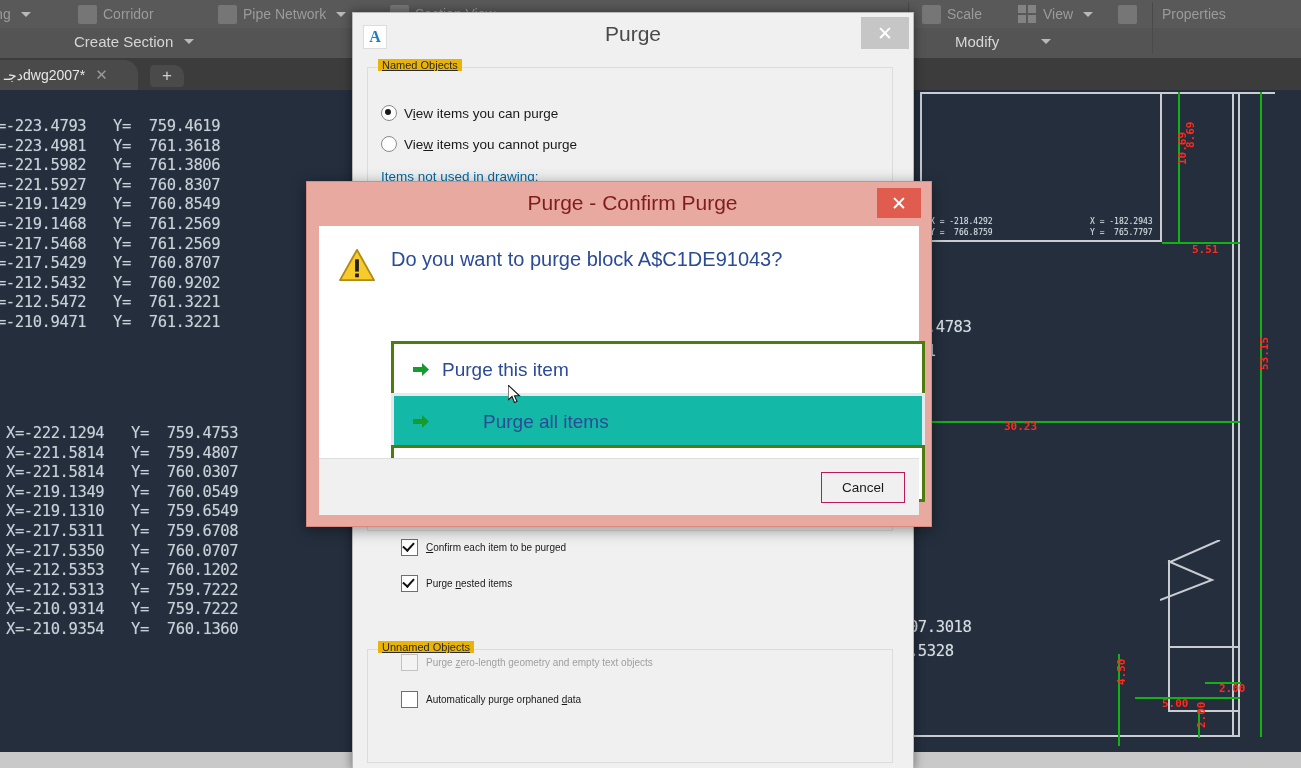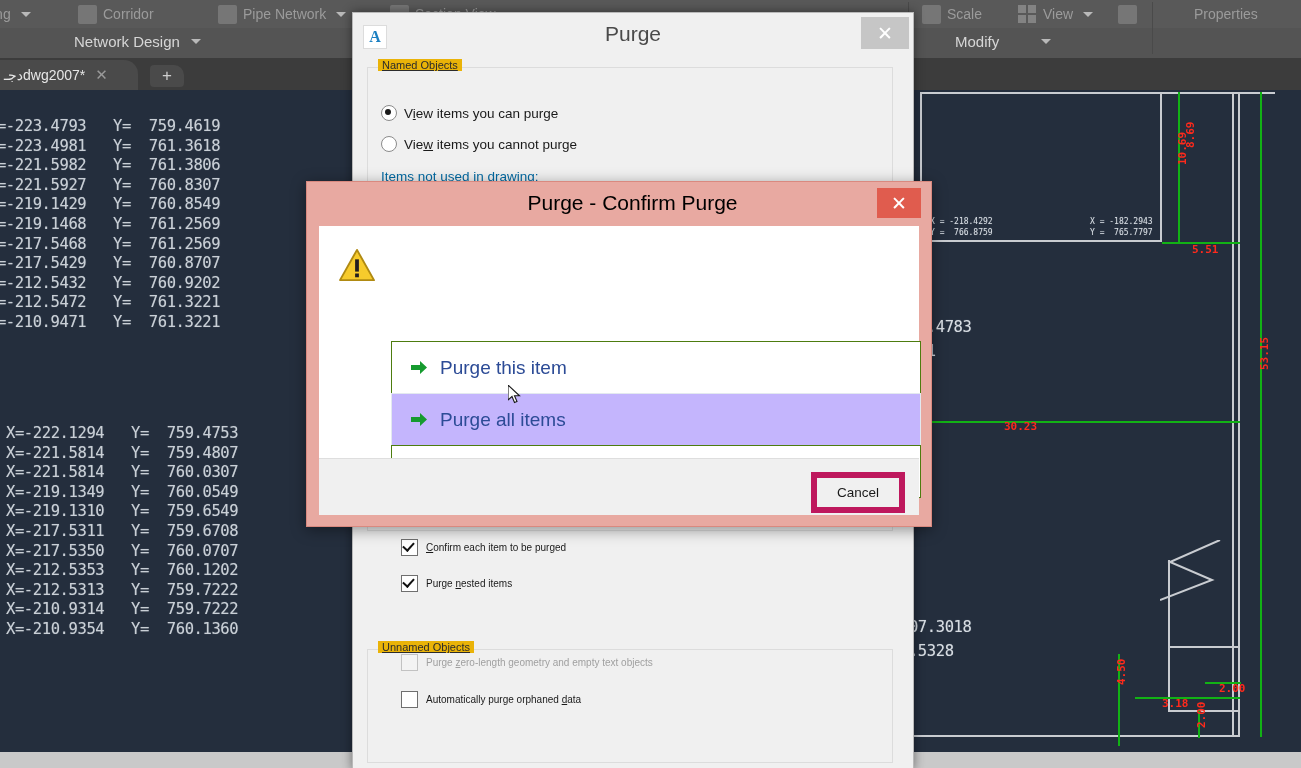--- a/index.html
+++ b/index.html
@@ -90,35 +90,35 @@
       border:solid #111;border-width:0 2px 2px 0;transform:rotate(42deg);}
   #list-label{position:absolute;left:28px;top:112px;font-size:13.5px;color:#0369a1;}
   #listbox{position:absolute;left:14px;top:132px;width:524px;height:330px;background:#ffffff;
       border:1px solid #c9c9c9;}
   #inner-pane{position:absolute;left:24px;top:148px;width:500px;height:300px;border:1px solid #eaeaea;}
 
   
   #confirm-dialog{position:absolute;left:306px;top:181px;width:624px;height:344px;
       background:#e8a9a1;border:1px solid #d9897f;box-shadow:0 3px 14px rgba(0,0,0,.4);}
   #confirm-titlebar{position:relative;height:44px;}
-  #confirm-title{position:absolute;left:0;right:0;top:9px;text-align:center;font-size:21px;color:#000000;padding-left:27px;}
+  #confirm-title{position:absolute;left:0;right:0;top:9px;text-align:center;font-size:21px;color:#7f1d1d;padding-left:27px;}
   #confirm-close{position:absolute;right:10px;top:6px;width:44px;height:30px;background:#e05c4e;
       color:#fff;font-size:19px;display:flex;align-items:center;justify-content:center;}
   #confirm-content{position:absolute;left:12px;top:44px;width:600px;height:232px;background:#ffffff;}
   #warn-icon{position:absolute;left:19px;top:22px;width:38px;height:34px;}
   #confirm-heading{position:absolute;left:72px;top:22px;font-size:20px;color:#2c4b96;}
-  .task-link{position:absolute;left:72px;width:528px;height:51px;border:1px solid #4d7c0f;
+  .task-link{position:absolute;left:72px;width:528px;height:51px;border:3px solid #4d7c0f;
       display:flex;align-items:center;background:#ffffff;}
-  .task-link.hover{background:#c4b5fd;border-color:#e3e9ef;}
+  .task-link.hover{background:#14b8a6;border-color:#e3e9ef;gap:41px;}
   .arrow-ico{margin-left:19px;margin-right:12px;flex:none;}
   .task-label{font-size:19px;color:#2c4b96;}
   #confirm-footer{position:absolute;left:12px;top:276px;width:600px;height:56px;background:#f0f0f0;
       border-top:1px solid #dedede;}
   #cancel-btn{position:absolute;right:14px;top:13px;width:82px;height:29px;background:#f0f0f0;
-      border:6px solid #be185d;display:flex;align-items:center;justify-content:center;
+      border:1px solid #be185d;display:flex;align-items:center;justify-content:center;
       font-size:13.5px;color:#1a1a1a;}
 
   
   #cursor{position:absolute;left:508px;top:385px;width:14px;height:19px;z-index:60;}
 </style>
 </head>
 <body>
 
 <div id="cad-canvas">
 
@@ -146,21 +146,21 @@
   <div class="gline" style="left:1205px;top:682px;width:36px;height:2px;"></div>
   <div class="gline" style="left:1198px;top:710px;width:2px;height:28px;"></div>
 
   <div id="dim-labels">
       <div class="dimtxt vert" style="left: 1176px; top: 165px;">10.69</div>
       <div class="dimtxt" style="left: 1192px; top: 243px;">5.51</div>
       <div class="dimtxt" style="left: 1004px; top: 420px;">30.23</div>
       <div class="dimtxt vert" style="left: 1258px; top: 370px;">53.15</div>
       <div class="dimtxt vert" style="left: 1184px; top: 148px;">8.69</div>
       <div class="dimtxt vert" style="left: 1115px; top: 685px;">4.50</div>
-      <div class="dimtxt" style="left: 1162px; top: 697px;">3.18</div>
+      <div class="dimtxt" style="left: 1162px; top: 697px;">5.00</div>
       <div class="dimtxt" style="left: 1219px; top: 682px;">2.00</div>
       <div class="dimtxt vert" style="left: 1195px; top: 728px;">2.00</div>
     </div>
   <div id="cad-labels">
       <div class="cadtxt" style="left: 900px; top: 318px;">207.4783</div>
       <div class="cadtxt" style="left: 900px; top: 342px;">5321</div>
       <div class="cadtxt" style="left: 900px; top: 618px;">207.3018</div>
       <div class="cadtxt" style="left: 900px; top: 642px;">6.5328</div>
     </div>
   <div id="cad-small-labels">
@@ -202,31 +202,31 @@
           <i></i>
           <i></i>
           <i></i>
         </span>
       <span>View</span>
       <span class="rb-caret"></span>
     </div>
     <div class="rb-item" style="left:1118px;">
       <span class="rb-ico"></span>
     </div>
-    <div class="rb-item" style="left:1162px;margin-left:32px;">
+    <div class="rb-item" style="left:1162px;">
       <span>Properties</span>
       <span class="rb-ico" style="width:14px;height:16px;background:transparent;"></span>
       <span class="rb-ico" style="width:14px;height:16px;background:transparent;"></span>
     </div>
 
     <div class="rb-sep" style="left:1152px;"></div>
     <div class="rb-sep" style="left:908px;"></div>
 
     <div class="panel-title" style="left:74px;">
-      <span>Network Design</span>
+      <span>Create Section</span>
       <span class="rb-caret"></span>
     </div>
     <div class="panel-title" style="left:955px;gap:38px;">
       <span>Modify</span>
       <span class="rb-caret"></span>
     </div>
   </div>
 
   <div id="tabstrip">
     <div id="doc-tab">
@@ -322,20 +322,21 @@
     <div id="confirm-close">✕</div>
   </div>
 
   <div id="confirm-content">
     <svg id="warn-icon" viewBox="0 0 40 36">
       <polygon points="20,2 38,34 2,34" fill="#f7cb2c" stroke="#b08a12" stroke-width="2" stroke-linejoin="round"></polygon>
       <rect x="18" y="12" width="4" height="13" fill="#231f20"></rect>
       <rect x="18" y="27" width="4" height="4" fill="#231f20"></rect>
     </svg>
 
+    <div id="confirm-heading">Do you want to purge block A$C1DE91043?</div>
 
     <div class="task-link" style="top:115px;">
       <svg class="arrow-ico" width="17" height="15" viewBox="0 0 17 15">
         <path d="M0,5 L9,5 L9,1 L16,7.5 L9,14 L9,10 L0,10 Z" fill="#169b2f"></path>
       </svg>
       <span class="task-label">Purge this item</span>
     </div>
 
     <div class="task-link hover" style="top:167px;">
       <svg class="arrow-ico" width="17" height="15" viewBox="0 0 17 15">

